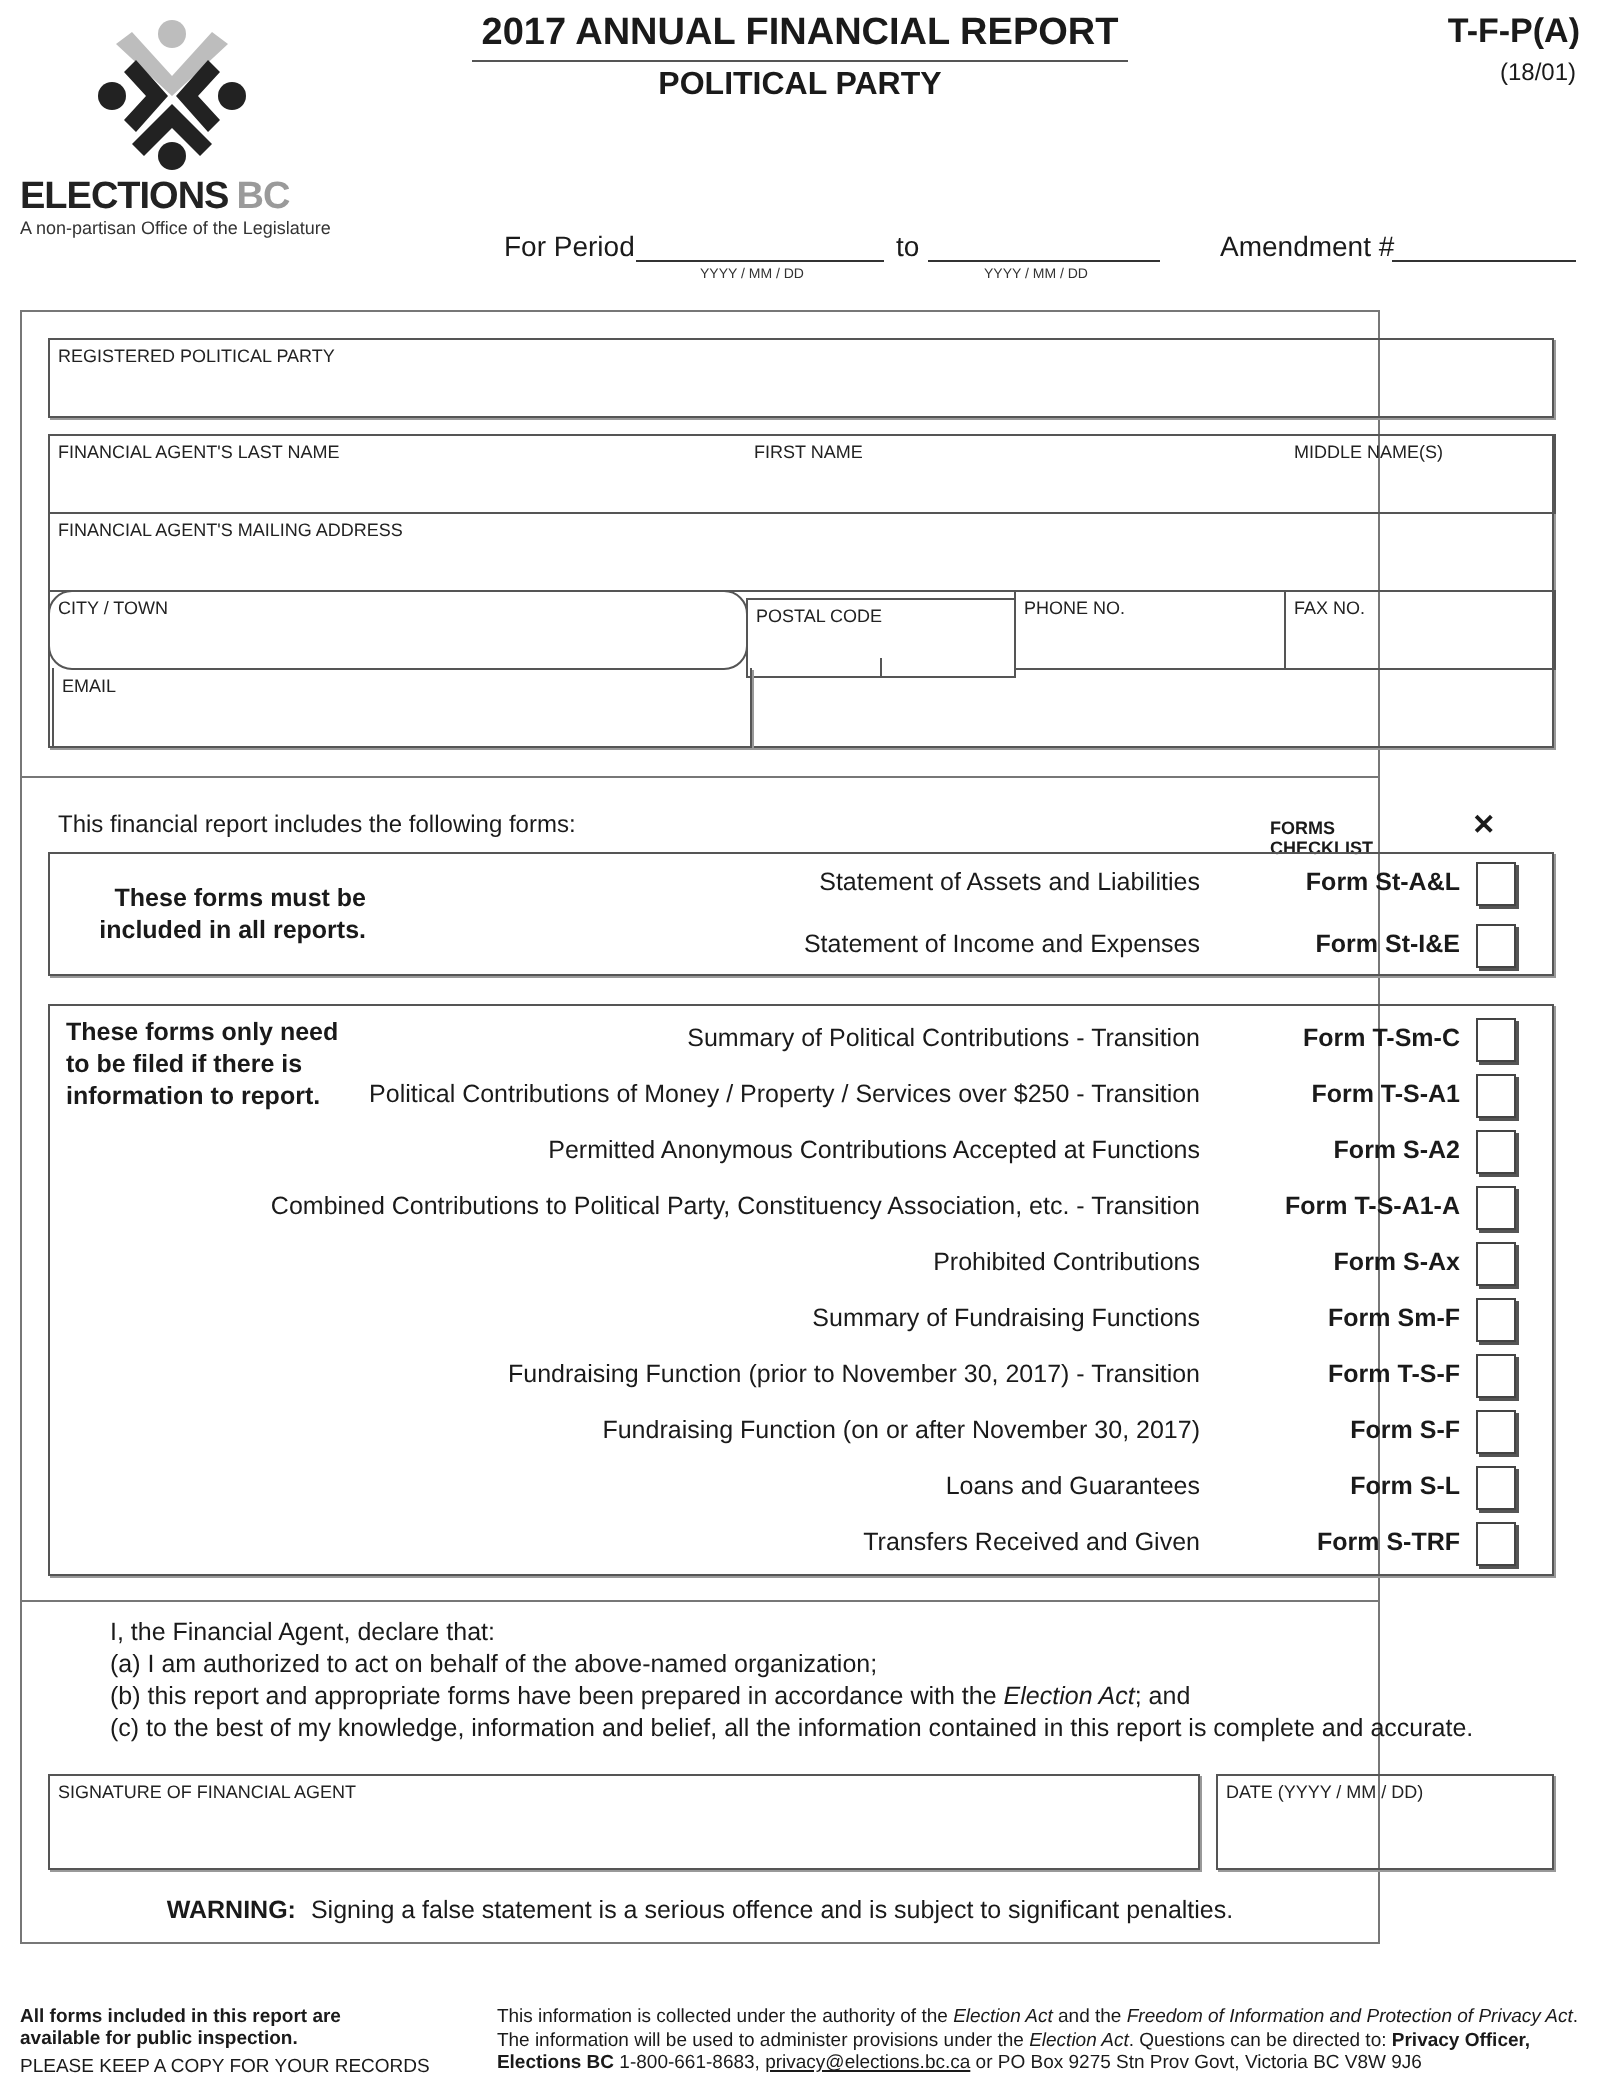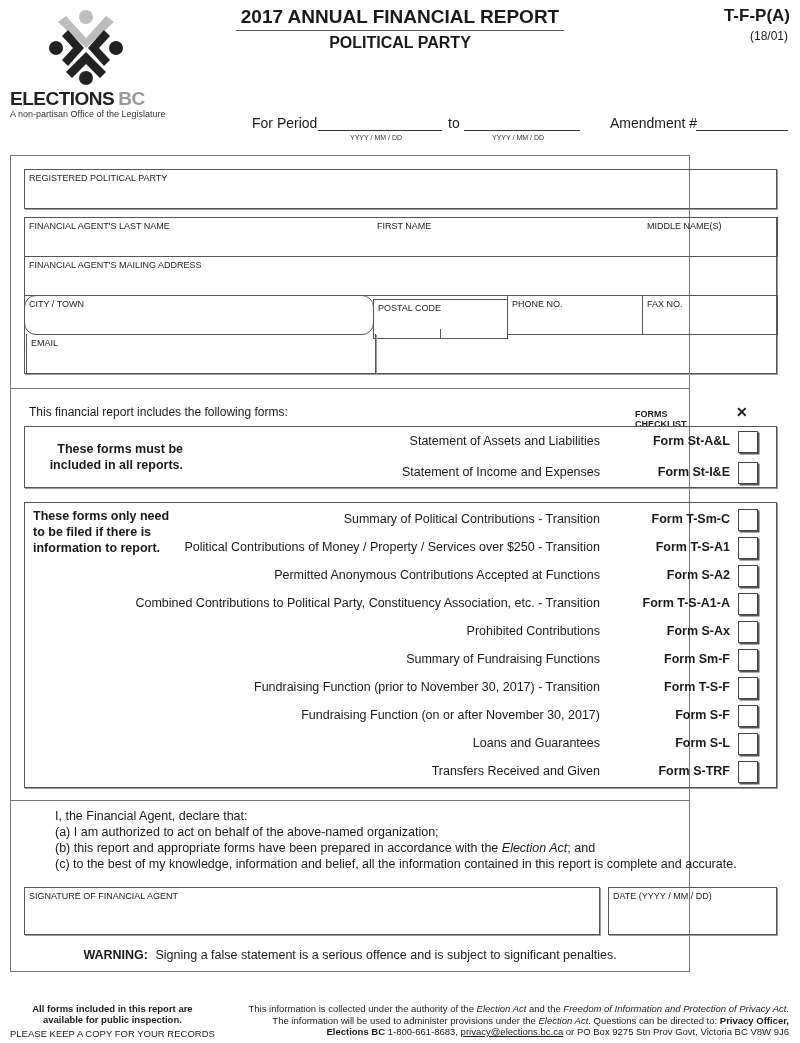--- a/index.html
+++ b/index.html
@@ -40,24 +40,24 @@
   .frow .desc { position: absolute; right: 176px; top: 3px; font-size: 12.5px; white-space: nowrap; }
   .frow .code { position: absolute; right: 46px; top: 3px; font-size: 12.5px; font-weight: bold; white-space: nowrap; }
   .frow .cbox { position: absolute; right: 18px; top: 0; width: 20px; height: 22px; border: 1px solid #444; box-shadow: 1.5px 1.5px 0 #555; background: #fff; cursor: pointer; }
 
   .decl { position: absolute; left: 12px; top: 652px; font-size: 12.5px; line-height: 16px; margin-left: 32px; }
   .decl div { white-space: nowrap; }
   .warning { position: absolute; left: 0; right: 0; top: 792px; text-align: center; font-size: 12.5px; }
   .warning b { margin-right: 4px; }
 
   
-  .foot-left { position: absolute; left: 10px; top: 1003px; font-size: 9.5px; line-height: 11px; text-align: center; }
+  .foot-left { position: absolute; left: 10px; top: 1003px; font-size: 9.5px; line-height: 11px; }
   .foot-left .b { font-weight: bold; }
   .foot-left .keep { margin-top: 3px; }
-  .foot-right { position: absolute; right: 11px; top: 1003px; font-size: 9.5px; line-height: 11.5px; text-align: right; }
+  .foot-right { position: absolute; right: 11px; top: 1003px; font-size: 9.5px; line-height: 11.5px; }
   .foot-right a { color: #1a1a1a; }
 </style>
 </head>
 <body>
 
 <div class="logo">
   <svg width="84" height="78" viewBox="0 0 84 78">
     <circle cx="42" cy="9" r="7" fill="#bdbdbd"></circle>
     <path d="M22 8 L42 30 L62 8 L70 14 L42 40 L14 14 Z" fill="#bdbdbd"></path>
     <circle cx="12" cy="40" r="7" fill="#222"></circle>

